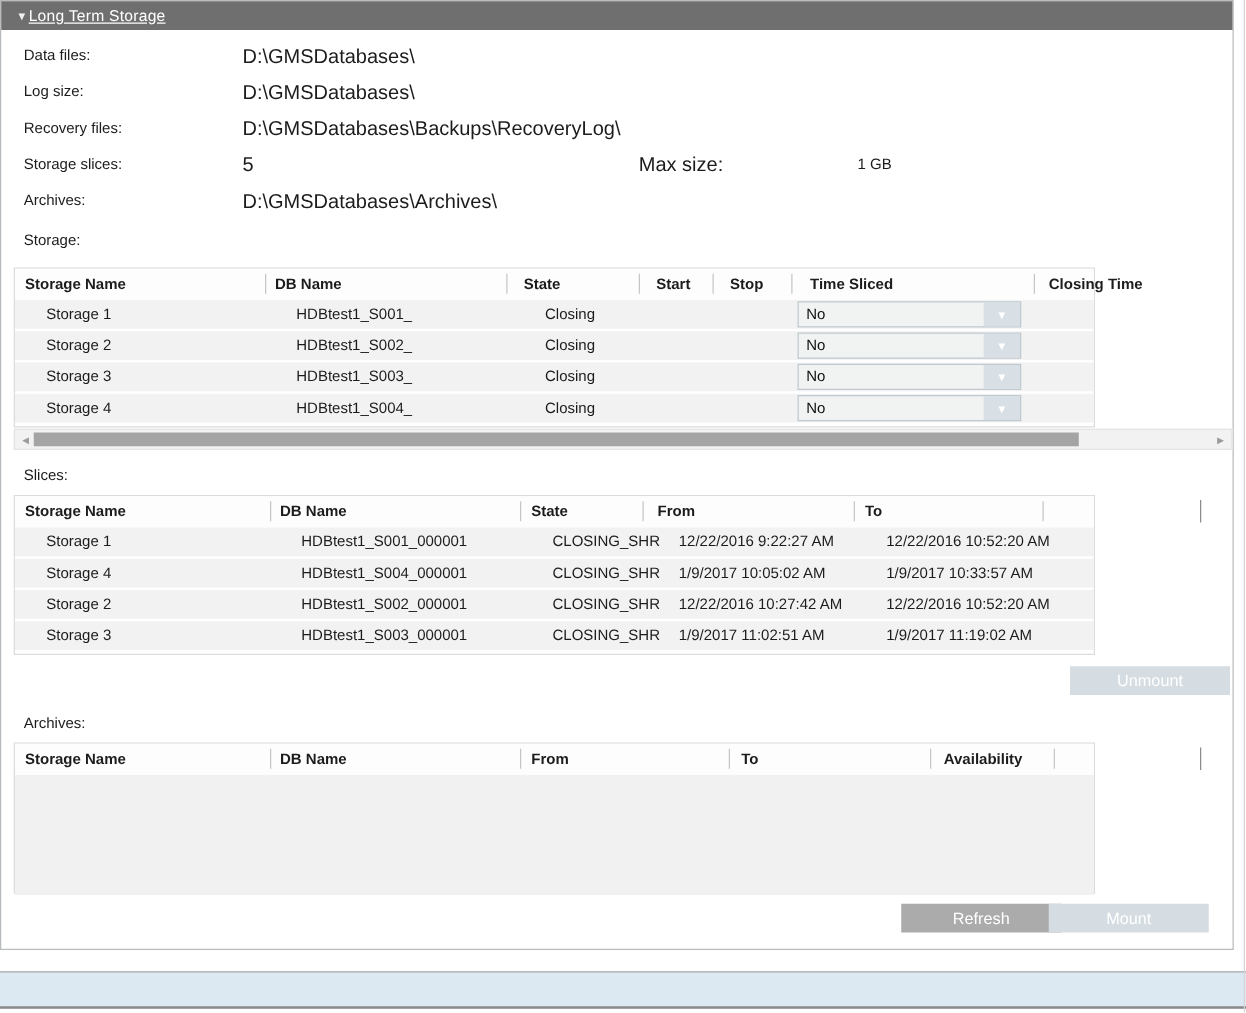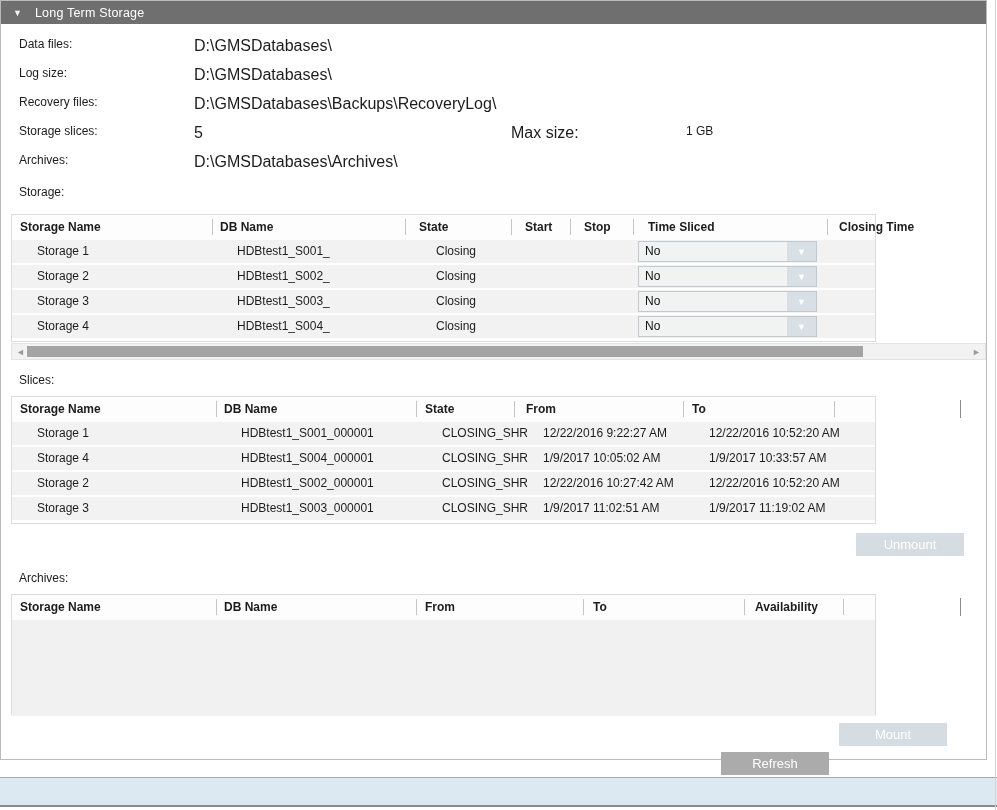--- a/index.html
+++ b/index.html
@@ -6,21 +6,21 @@
   html,body { width:997px; height:810px; background:#ffffff;
     font-family:"Liberation Sans", sans-serif; color:#1c1c1c; overflow:hidden; }
   .page { position:relative; width:997px; height:810px; background:#ffffff; }
 
   
   .panel { position:absolute; left:0; top:0; width:987px; height:760px;
     background:#ffffff; border:1px solid #b9bcbe; }
   .panel-header { position:absolute; left:0; top:0; width:100%; height:23px;
     background:#6f6f6f; display:flex; align-items:center; color:#ffffff; cursor:default; }
   .collapse { font-size:9px; margin-left:12px; color:#f2f2f2; }
-  .panel-title { font-size:12.5px; margin-left:13px; letter-spacing:.2px; }
+  .panel-title { font-size:12.5px; margin-left:1px; letter-spacing:.2px;text-decoration:underline; }
 
   .lbl { position:absolute; left:18px; font-size:12px; white-space:nowrap; }
   .val { position:absolute; left:193px; font-size:16px; white-space:nowrap; }
   .lbl2 { position:absolute; left:510px; font-size:16px; white-space:nowrap; }
   .val2 { position:absolute; left:685px; font-size:12px; white-space:nowrap; }
 
   
   .tbl { position:absolute; left:10px; width:865px; background:#ffffff;
     border:1px solid #dcdcdc; }
   .thead { position:relative; height:25px; background:#fdfdfd; }
@@ -41,25 +41,25 @@
   
   .hscroll { position:absolute; left:10px; top:342px; width:975px; height:17px;
     background:#f2f2f2; border:1px solid #e3e3e3; }
   .sb-arrow { position:absolute; top:3px; font-size:9px; color:#9b9b9b; }
   .sb-arrow.left { left:4px; }
   .sb-arrow.right { right:4px; }
   .sb-thumb { position:absolute; left:15px; top:2px; width:836px; height:11px;
     background:#a4a4a4; }
 
   
-  .btn { position:absolute; width:108px; height:23px; border:none;
+  .btn { position:absolute; width:128px; height:23px; border:none;
     color:#ffffff; font-size:13px; font-family:"Liberation Sans", sans-serif;
     text-align:center; line-height:23px; }
   .btn.disabled { background:#d5dde2; }
-  .btn.enabled { background:#ababab;margin-top:29px; }
+  .btn.enabled { background:#ababab; }
 
   
   .bottom-bar { position:absolute; left:0; top:777px; width:997px; height:30px;
     background:#dce9f2; border-top:1px solid #a9a9a9; border-bottom:2px solid #8a8a8a; }
   .window-right-border { position:absolute; right:1px; top:0; width:1px; height:810px;
     background:#d4d4d4; }
 </style>
 </head>
 <body>
 

